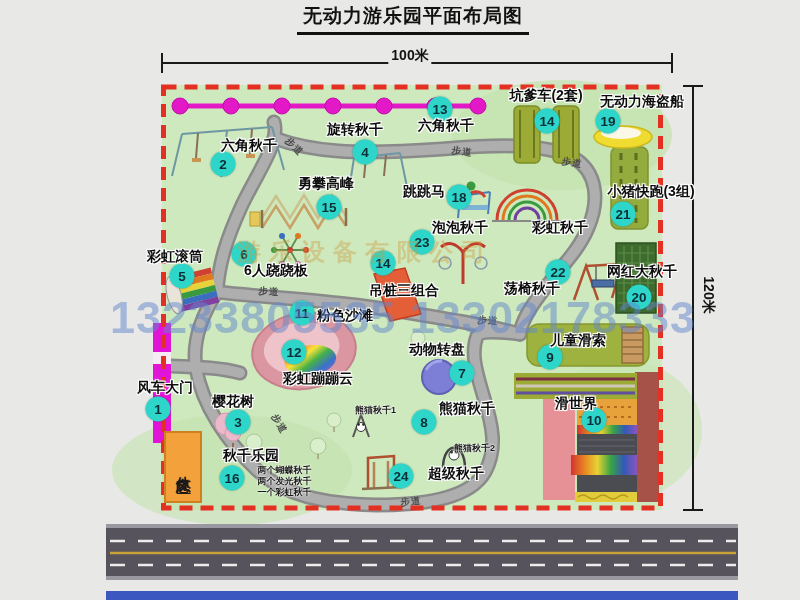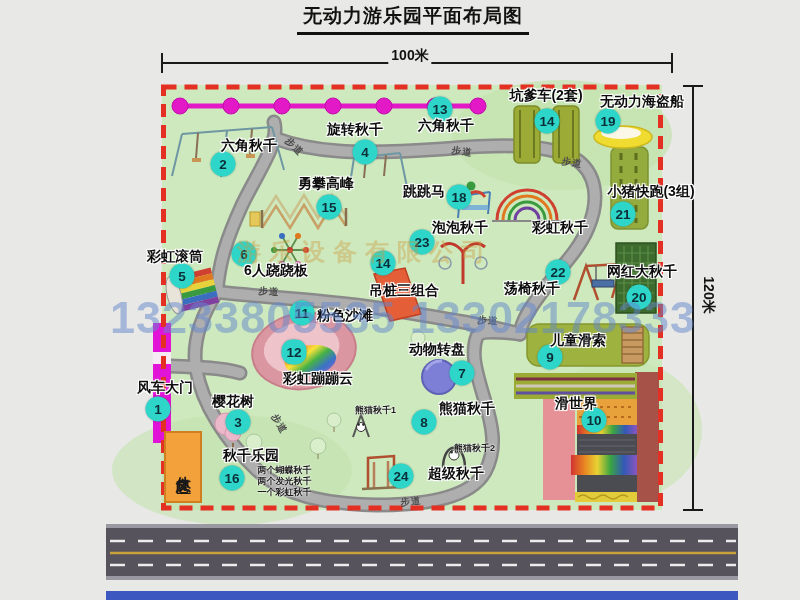--- a/index.html
+++ b/index.html
@@ -314,21 +314,21 @@
       <div class="badge" style="left: 440px; top: 373px;">7</div>
       <div class="lbl" style="left: 415px; top: 350px;">动物转盘</div>
       <div class="badge" style="left: 402px; top: 422px;">8</div>
       <div class="lbl" style="left: 445px; top: 409px;">熊猫秋千</div>
       <div class="badge" style="left: 528px; top: 357px;">9</div>
       <div class="lbl" style="left: 556px; top: 341px;">儿童滑索</div>
       <div class="badge" style="left: 572px; top: 420px;">10</div>
       <div class="lbl" style="left: 554px; top: 404px;">滑世界</div>
       <div class="badge" style="left: 280px; top: 313px;">11</div>
       <div class="lbl" style="left: 323px; top: 316px;">粉色沙滩</div>
-      <div class="badge" style="left: 272px; top: 352px; border-radius: 11px;">12</div>
+      <div class="badge" style="left: 272px; top: 352px;">12</div>
       <div class="lbl" style="left: 296px; top: 379px;">彩虹蹦蹦云</div>
       <div class="badge" style="left: 418px; top: 109px;">13</div>
       <div class="lbl" style="left: 424px; top: 126px;">六角秋千</div>
       <div class="badge" style="left: 361px; top: 263px;">14</div>
       <div class="lbl" style="left: 382px; top: 291px;">吊桩三组合</div>
       <div class="badge" style="left: 307px; top: 207px;">15</div>
       <div class="lbl" style="left: 304px; top: 184px;">勇攀高峰</div>
       <div class="badge" style="left: 210px; top: 478px;">16</div>
       <div class="lbl" style="left: 229px; top: 456px;">秋千乐园</div>
       <div class="badge" style="left: 525px; top: 121px;">14</div>

